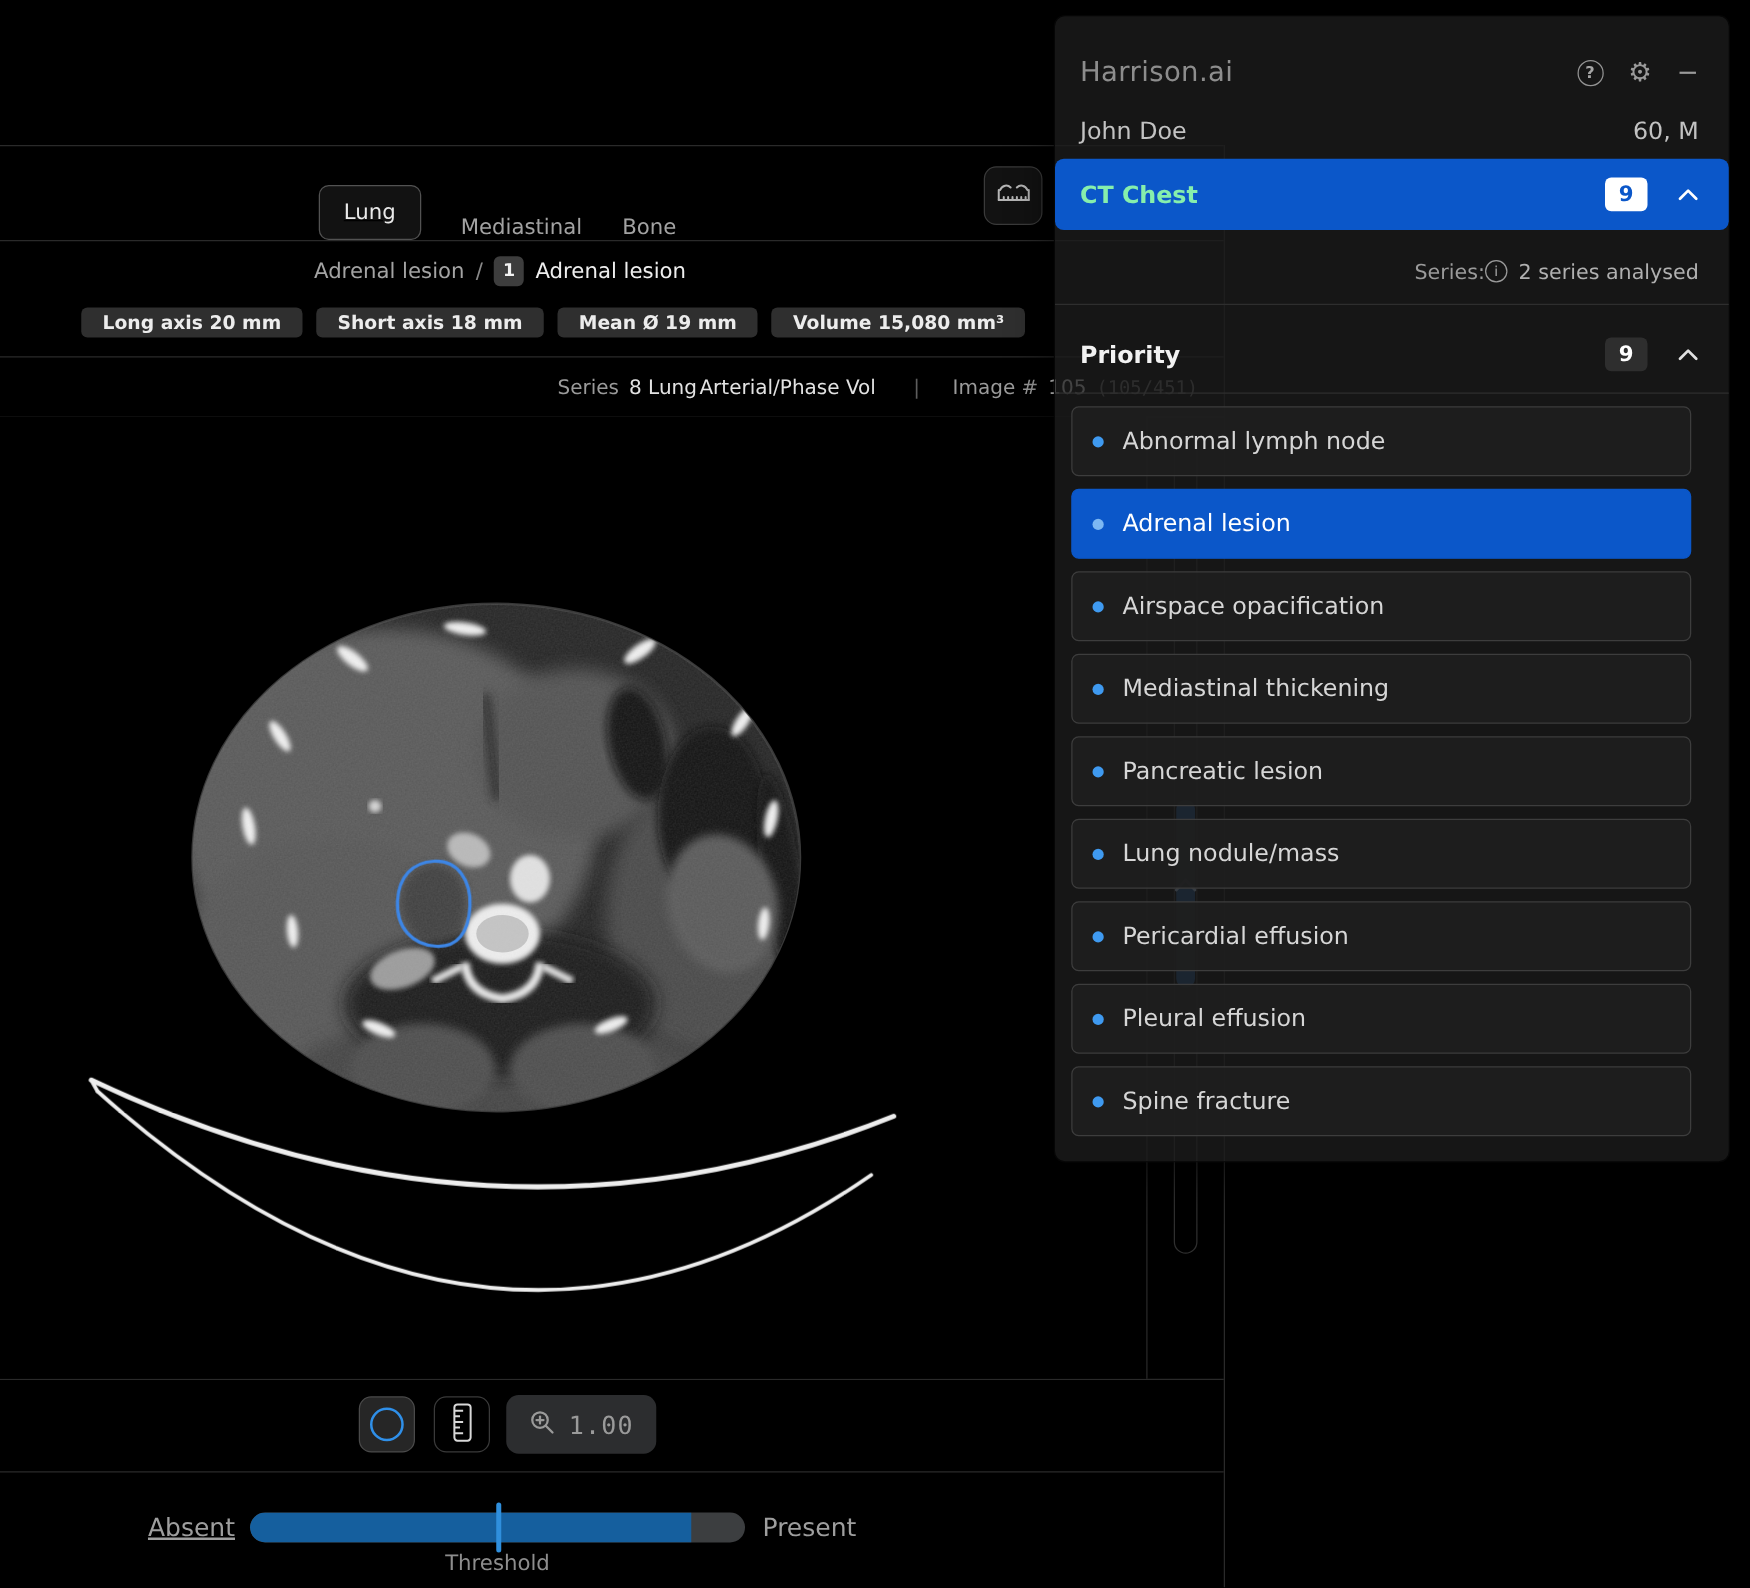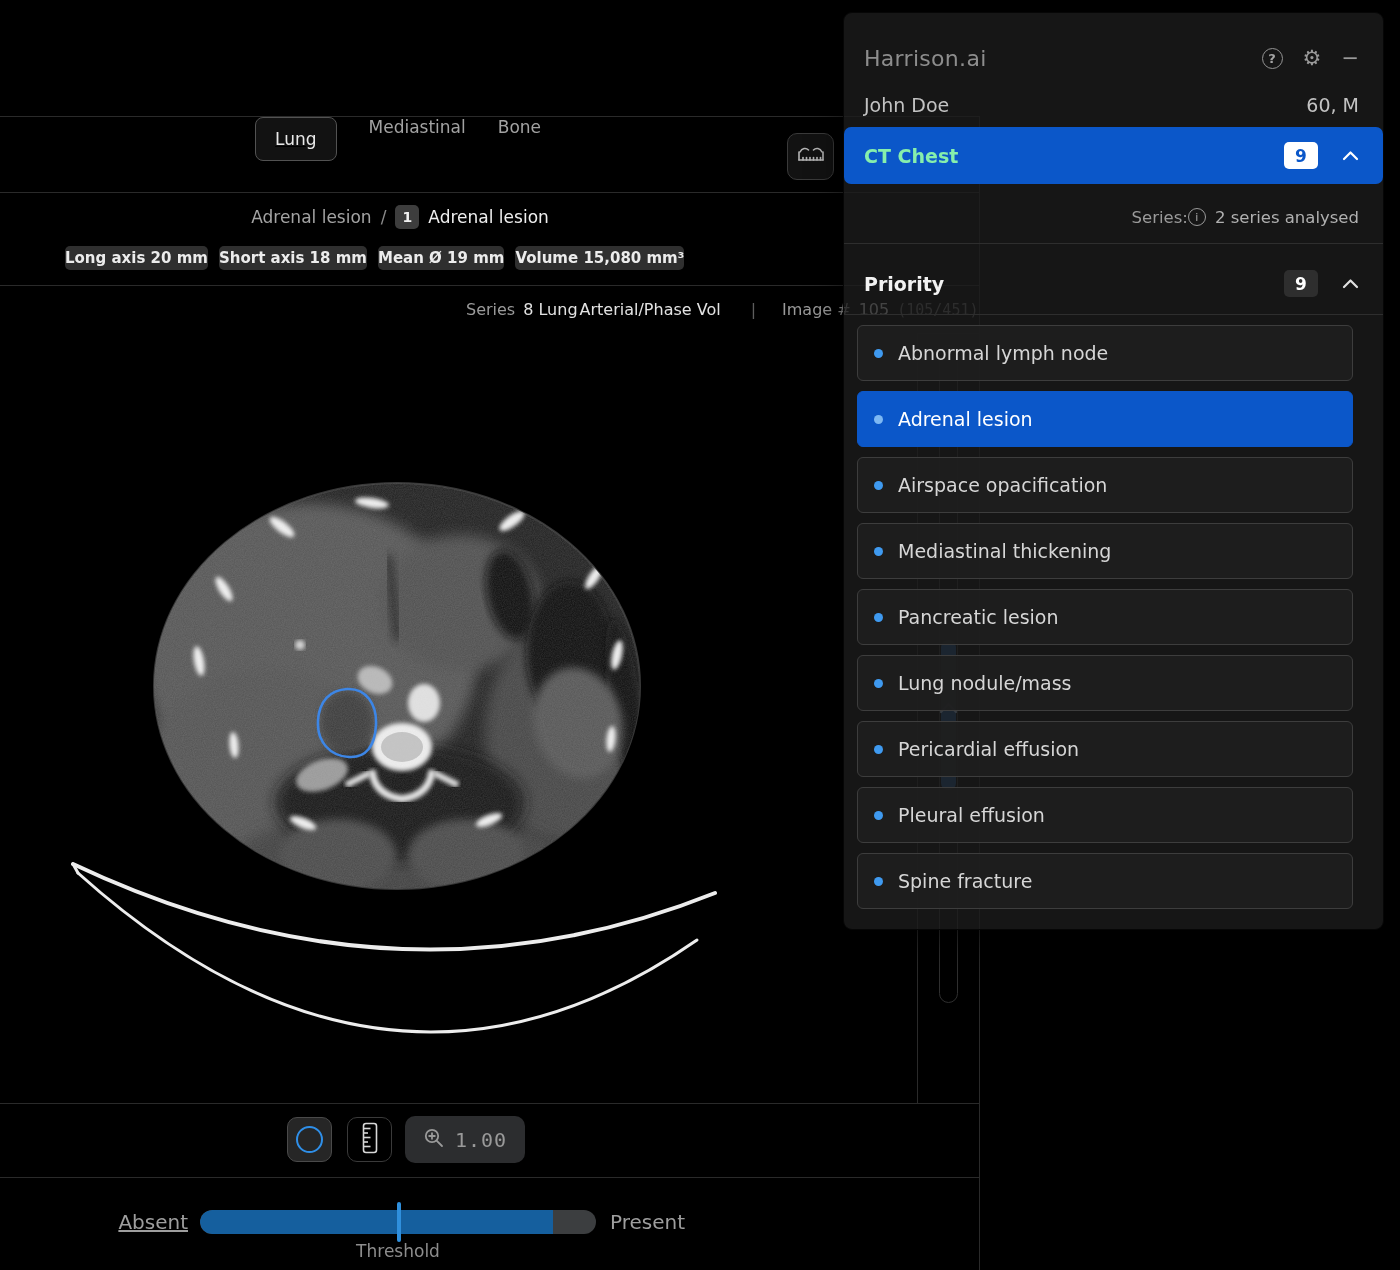--- a/index.html
+++ b/index.html
@@ -5,39 +5,39 @@
   * { margin:0; padding:0; box-sizing:border-box; }
   html,body { width:1400px; height:1270px; background:#000; overflow:hidden;
     font-family:"DejaVu Sans","Liberation Sans",sans-serif; }
   .app { position:relative; width:1400px; height:1270px; background:#000; }
 
   
   .hline { position:absolute; left:0; width:979px; height:1px; background:#2a2a2a; }
   .vline { position:absolute; width:1px; background:#2a2a2a; }
 
   .tabbar { position:absolute; left:0; top:117px; width:843px; height:75px; }
-  .tabs { position:absolute; left:255px; top:0; height:75px; display:flex; align-items:flex-start; gap:32px;text-decoration:underline; }
+  .tabs { position:absolute; left:255px; top:0; height:75px; display:flex; align-items:flex-end; gap:32px;text-decoration:underline; }
   .tab { color:#a2a2a2; font-size:17px; cursor:pointer; }
   .tab.active { color:#e9e9e9; border:1px solid #525252; border-radius:8px; padding:11px 19px; background:#121212; }
   .caliper-btn { position:absolute; left:787px; top:133px; width:47px; height:47px; border:1px solid #3a3a3a;
     border-radius:10px; display:flex; align-items:center; justify-content:center; background:#121212; }
 
   .breadcrumb-row { position:absolute; left:0; top:205px; width:800px; display:flex; justify-content:center;
     align-items:center; gap:9px; font-size:17px; }
   .bc-parent { color:#a3a3a3; }
   .bc-sep { color:#8a8a8a; }
   .bc-index { background:#3d3d3d; color:#f2f2f2; font-size:14px; font-weight:bold; border-radius:5px;
     min-width:24px; height:24px; display:flex; align-items:center; justify-content:center; padding:0 6px; }
   .bc-current { color:#eeeeee; }
 
   .chips { position:absolute; left:65px; top:246px; display:flex; gap:11px; }
   .chip { background:#2f2f2f; color:#ececec; font-size:15px; font-weight:bold; border-radius:5px;
-    height:24px; display:flex; align-items:center; padding:0 0; white-space:nowrap; }
-
-  .series-bar { position:absolute; left:466px; top:286px; height:47px; display:flex; align-items:center;
+    height:24px; display:flex; align-items:center; padding:0 17px; white-space:nowrap; }
+
+  .series-bar { position:absolute; left:446px; top:286px; height:47px; display:flex; align-items:center;
     font-size:16px; white-space:nowrap; }
   .sb-dim { color:#9a9a9a; }
   .sb-bright { color:#e2e2e2; }
   .sb-pipe { color:#5d5d5d; margin:0 26px 0 30px; }
   .sb-mono { font-family:"DejaVu Sans Mono","Liberation Mono",monospace; font-size:15px; color:#707070; margin-left:8px; }
   .sb-gap { margin-left:8px; } .sb-gap2 { margin-left:2px; }
 
   .ct-stage { position:absolute; left:0; top:333px; width:917px; height:770px; }
 
   

